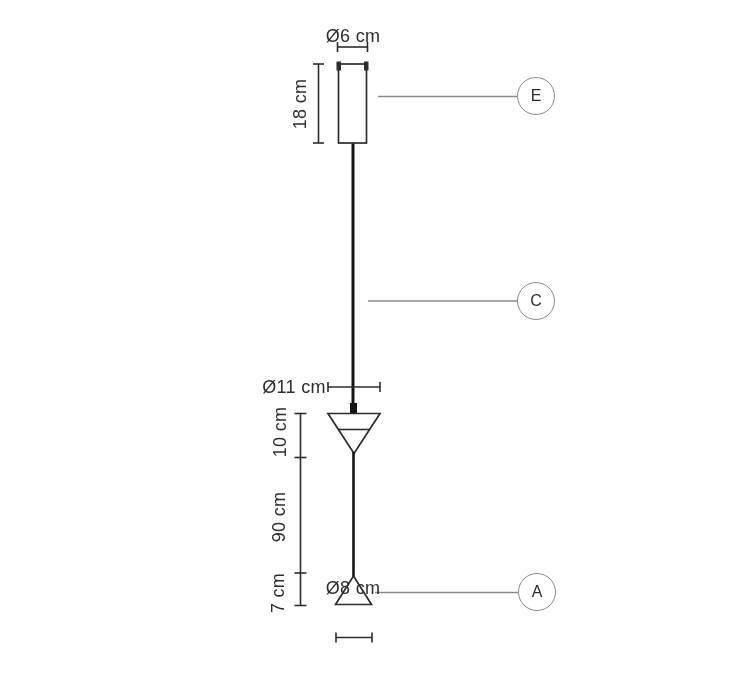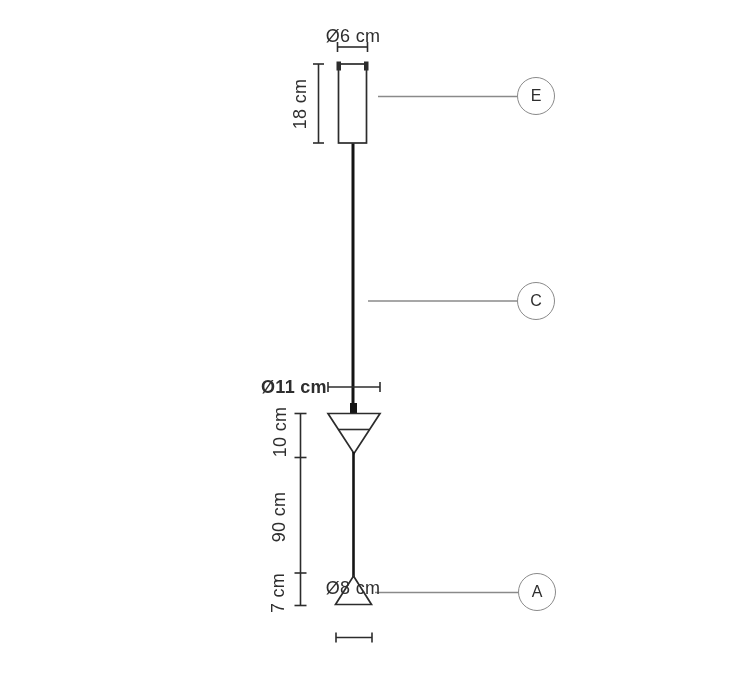--- a/index.html
+++ b/index.html
@@ -111,21 +111,21 @@
 
     <line class="ld" x1="378" y1="96.5" x2="517" y2="96.5"></line>
     <line class="ld" x1="368" y1="301" x2="517" y2="301"></line>
     <line class="ld" x1="375" y1="592.5" x2="518" y2="592.5"></line>
   </svg>
 
   <span class="lbl" style="left:353px; top:36px;">Ø6 cm</span>
 
   <span class="lbl rot" style="left:300px; top:104px;">18 cm</span>
 
-  <span class="lbl" style="left:294px; top:387px;font-weight:bold;">Ø11 cm</span>
+  <span class="lbl" style="left:294px; top:387px;">Ø11 cm</span>
 
   <span class="lbl rot" style="left:280px; top:432px;">10 cm</span>
 
   <span class="lbl rot" style="left:279px; top:517px;">90 cm</span>
 
   <span class="lbl rot" style="left:278px; top:593px;">7 cm</span>
 
   <span class="lbl" style="left:353px; top:588px;">Ø8 cm</span>
 
   <div class="callout" style="left:517px; top:77px;">

